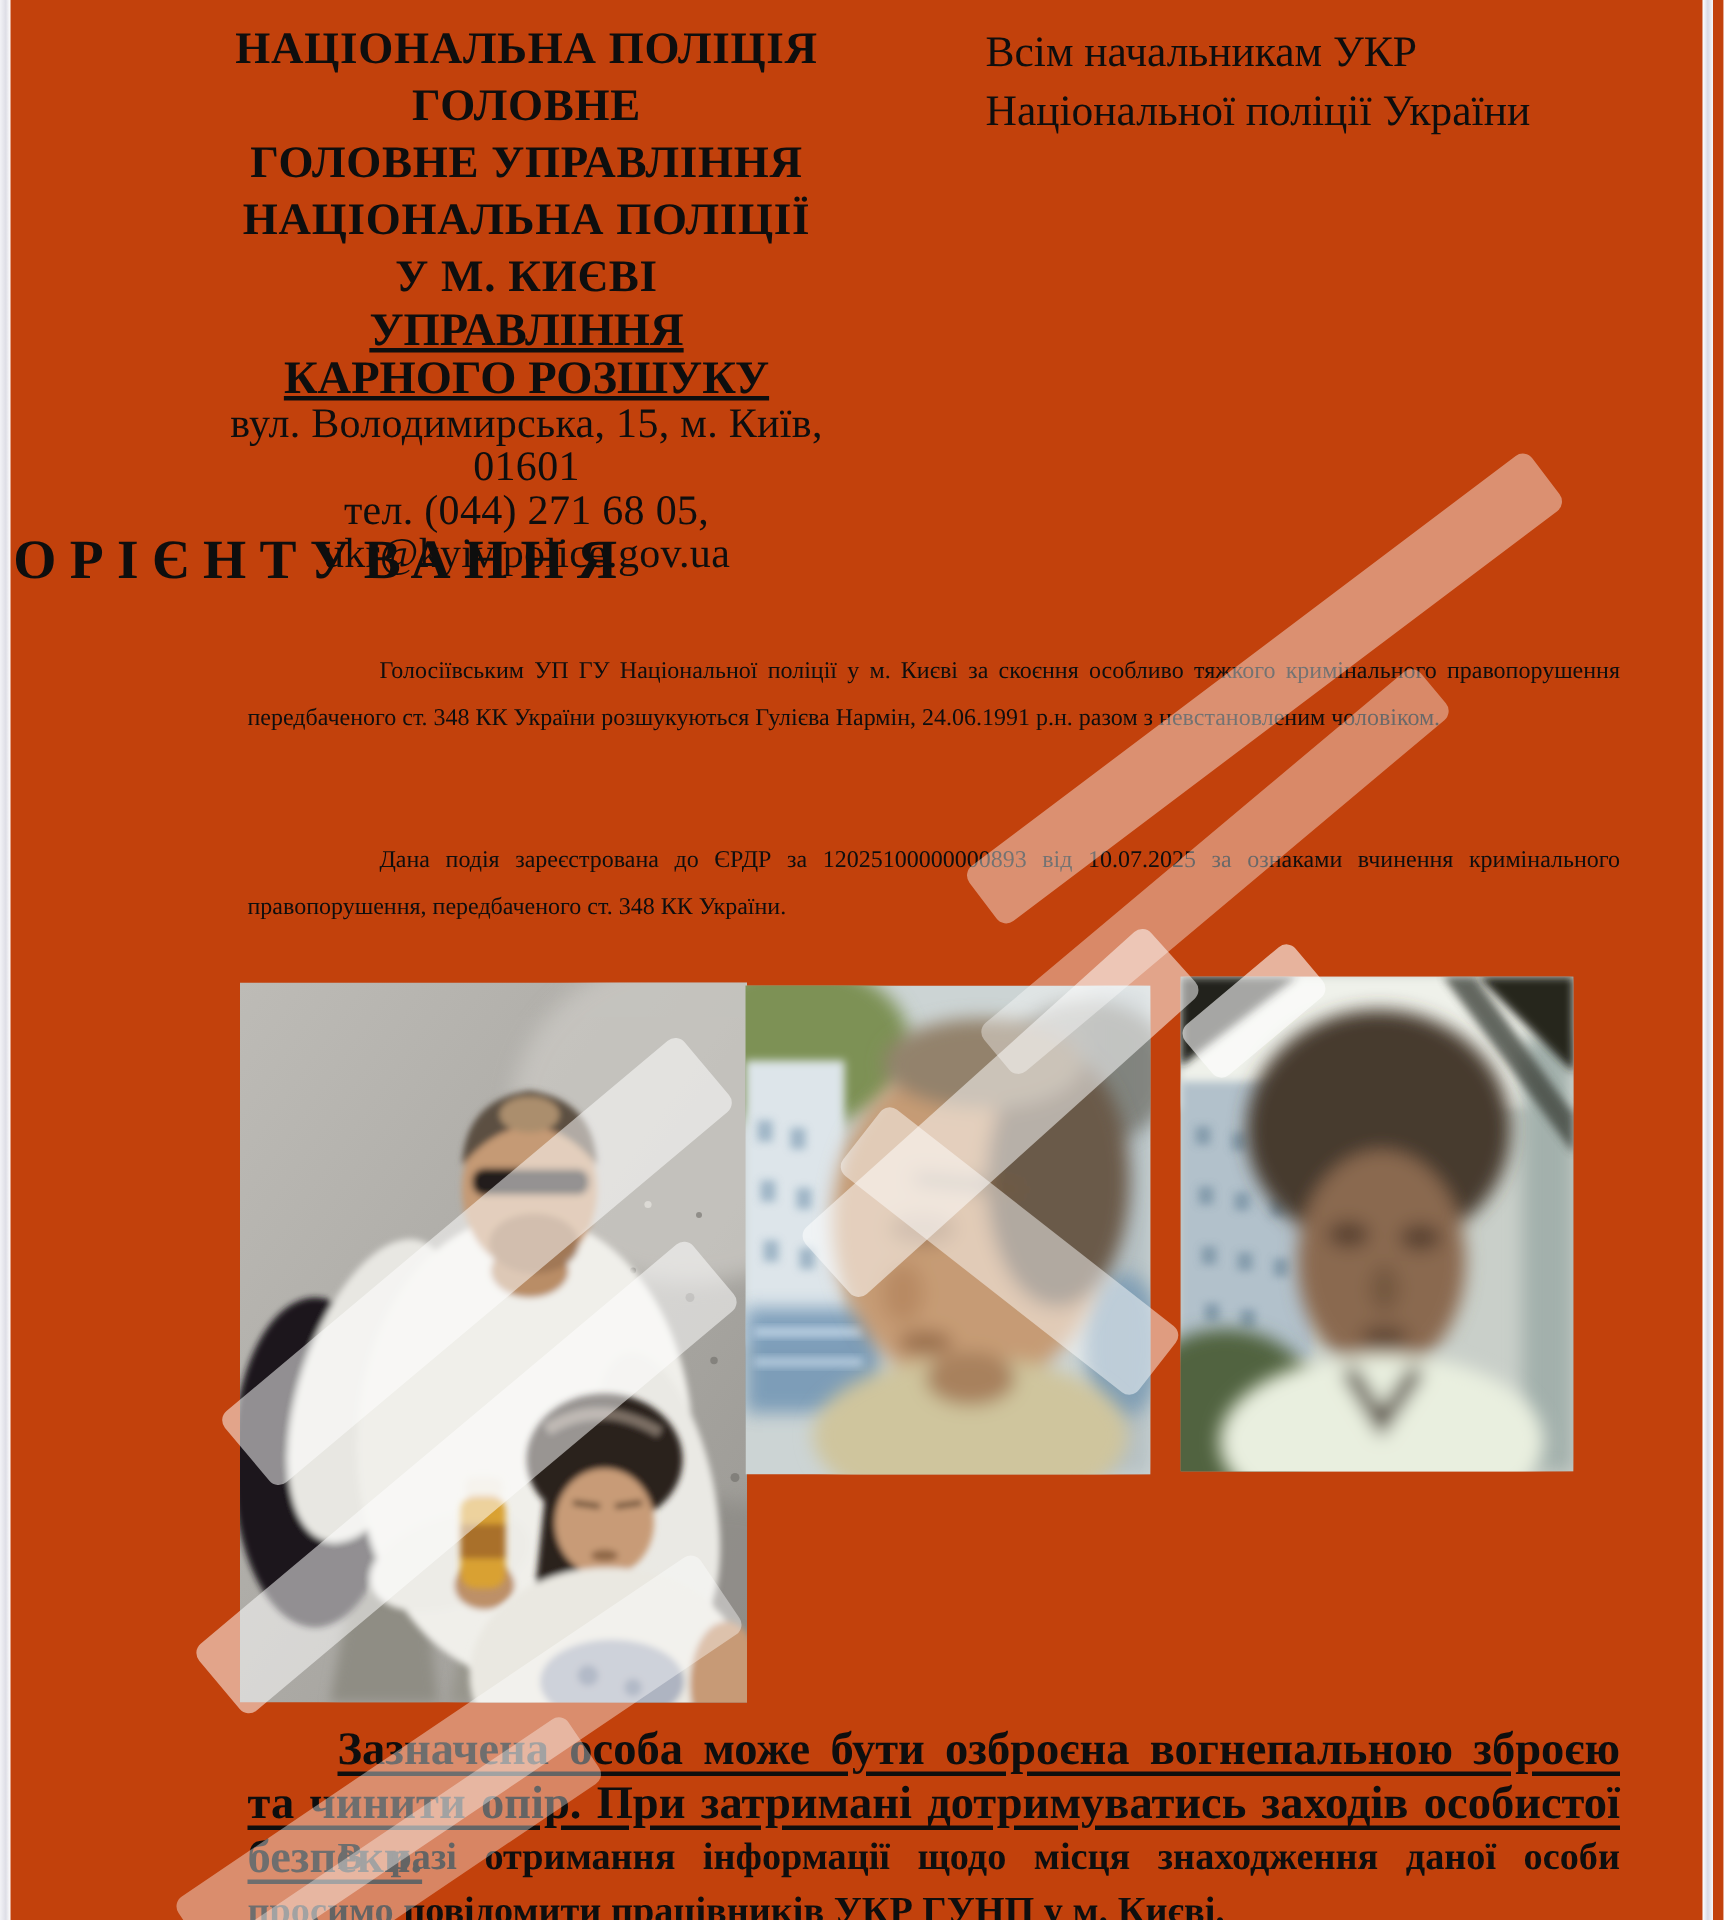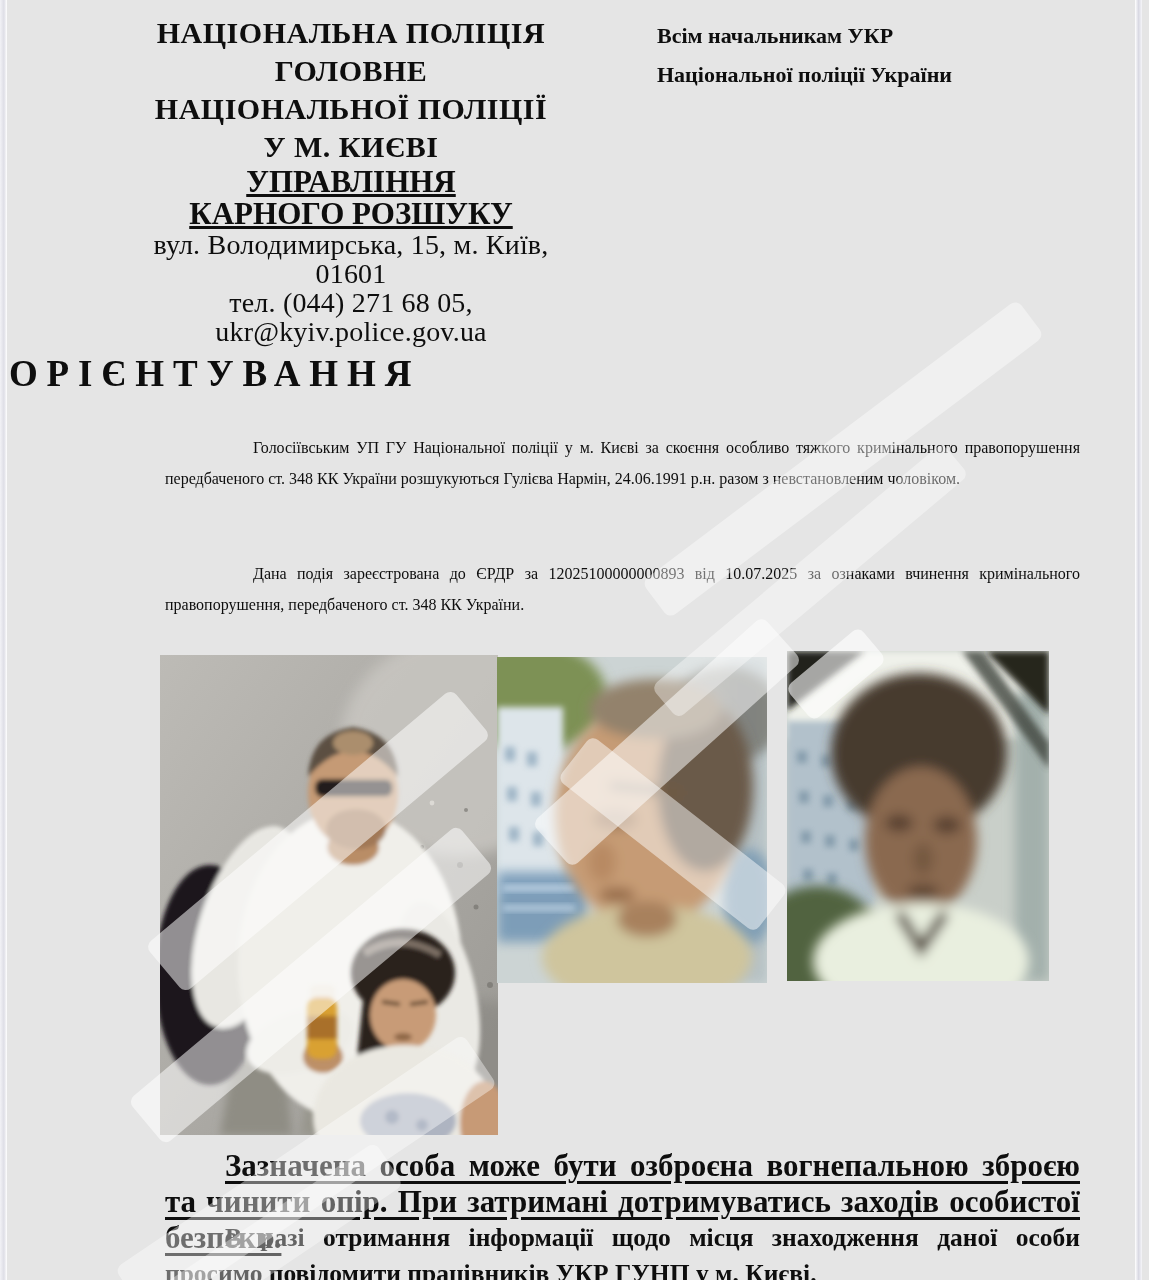--- a/index.html
+++ b/index.html
@@ -1,30 +1,30 @@
 <!DOCTYPE html>
 <html><head>
 <meta charset="utf-8">
 <style>
   html,body{margin:0;padding:0;background:#ffffff;}
   .page{
-    position:relative; width:1149px; height:1280px; background:#e5e5e5;
+    position:relative; width:1149px; height:1280px; background:#c2410c;
     overflow:hidden; font-family:"Liberation Serif","DejaVu Serif",serif;
     color:#0e0e0e;
   }
   .edge{position:absolute;top:0;bottom:0;}
   .edge-left{left:0;width:7px;background:linear-gradient(90deg,#f2f2f6 0%,#dedee6 55%,#ffffff 100%);}
   .edge-right{left:1135px;width:7px;background:linear-gradient(90deg,#ffffff 0%,#d9d9e3 50%,#f5f5f8 100%);}
 
   .issuer{position:absolute;left:133px;top:14px;width:436px;text-align:center;font-weight:bold;}
   .issuer .big{font-size:30px;line-height:38px;letter-spacing:.5px;}
   .issuer .mid{font-size:31px;line-height:32px;text-decoration:underline;}
   .issuer .addr{font-weight:normal;font-size:28px;line-height:29px;letter-spacing:.2px;}
 
-  .recipient{position:absolute;left:657px;top:16px;width:400px;font-weight:bold;font-size:22px;line-height:39px;}
+  .recipient{position:absolute;left:657px;top:16px;width:400px;font-weight:normal;font-size:29px;line-height:39px;}
 
   .doc-title{position:absolute;left:0;top:352px;width:1149px;margin:0;text-align:left;
     font-weight:bold;font-size:37px;letter-spacing:.24em;text-indent:.24em;}
 
   .para{position:absolute;left:165px;width:915px;margin:0;text-align:justify;
     font-size:16px;line-height:31px;}
   .p1{top:432px;text-indent:88px;}
   .p2{top:558px;text-indent:88px;}
   .warn{top:1148px;font-weight:bold;font-size:31px;line-height:36px;text-indent:60px;
     text-decoration:underline;text-decoration-thickness:2.5px;text-underline-offset:5px;}
@@ -52,21 +52,22 @@
 <body>
 
 <div class="page">
 
   <div class="edge edge-left"></div>
   <div class="edge edge-right"></div>
 
   <div class="issuer">
     <div class="big">НАЦІОНАЛЬНА ПОЛІЦІЯ</div>
     <div class="big">ГОЛОВНЕ</div>
-    <div class="big">НАЦІОНАЛЬНОЇ ПОЛІЦІЇ</div>
+    <div class="big">ГОЛОВНЕ УПРАВЛІННЯ</div>
+    <div class="big">НАЦІОНАЛЬНА ПОЛІЦІЇ</div>
     <div class="big">У М. КИЄВІ</div>
     <div class="mid">УПРАВЛІННЯ</div>
     <div class="mid">КАРНОГО РОЗШУКУ</div>
     <div class="addr">вул. Володимирська, 15, м. Київ, 01601</div>
     <div class="addr">тел. (044) 271 68 05, ukr@kyiv.police.gov.ua</div>
   </div>
 
   <div class="recipient">
     <div>Всім начальникам УКР</div>
     <div>Національної поліції України</div>

